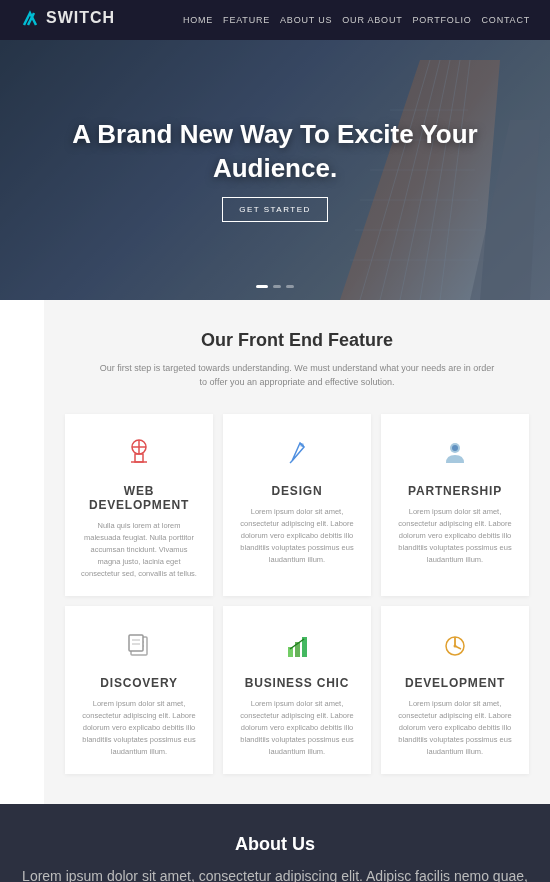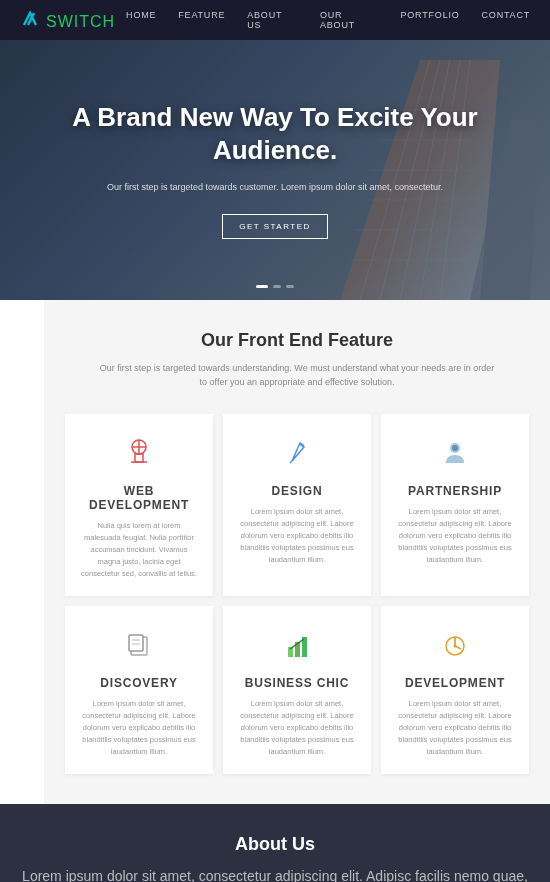--- a/index.html
+++ b/index.html
@@ -11,34 +11,34 @@
       display: flex;
       align-items: center;
       justify-content: space-between;
       padding: 0 20px;
       height: 40px;
       position: relative;
       z-index: 10;
     }
     .logo {
       display: flex;
-      align-items: flex-end;
-      color: #22c55e;
+      align-items: flex-start;
+      color: #e5e5e5;
       font-size: 16px;
-      font-weight: normal;
+      font-weight: bold;
       letter-spacing: 1px;
     }
     .logo-icon {
       width: 22px;
       height: 22px;
       margin-right: 4px;
     }
     .nav-links {
       display: flex;
-      gap: 22px;
+      gap: 10px;
       margin-left: 11px;
     }
     .nav-link {
       color: #ccc;
       font-size: 9px;
       text-decoration: none;
       letter-spacing: 0.8px;
       cursor: pointer;
     }
 
@@ -269,21 +269,20 @@
     <line x1="80" y1="140" x2="198" y2="140" stroke="rgba(180,210,230,0.2)" stroke-width="0.8"></line>
     <line x1="90" y1="110" x2="195" y2="110" stroke="rgba(180,210,230,0.2)" stroke-width="0.8"></line>
     <line x1="100" y1="80" x2="192" y2="80" stroke="rgba(180,210,230,0.2)" stroke-width="0.8"></line>
     <line x1="110" y1="50" x2="188" y2="50" stroke="rgba(180,210,230,0.2)" stroke-width="0.8"></line>
 
     <polygon points="190,240 230,60 260,60 250,240" fill="#7a8898" opacity="0.6"></polygon>
   </svg>
   <div class="hero-overlay"></div>
   <div class="hero-content">
     <h1 class="hero-title">A Brand New Way To Excite Your Audience.</h1>
-    <p class="hero-subtitle">Our first step is targeted towards customer. Lorem ipsum dolor sit amet, consectetur.</p>
     <button class="hero-btn">GET STARTED</button>
   </div>
   <div class="hero-dots">
     <div class="hero-dot active"></div>
     <div class="hero-dot"></div>
     <div class="hero-dot"></div>
   </div>
 </section>
 
 <section class="features-section">

